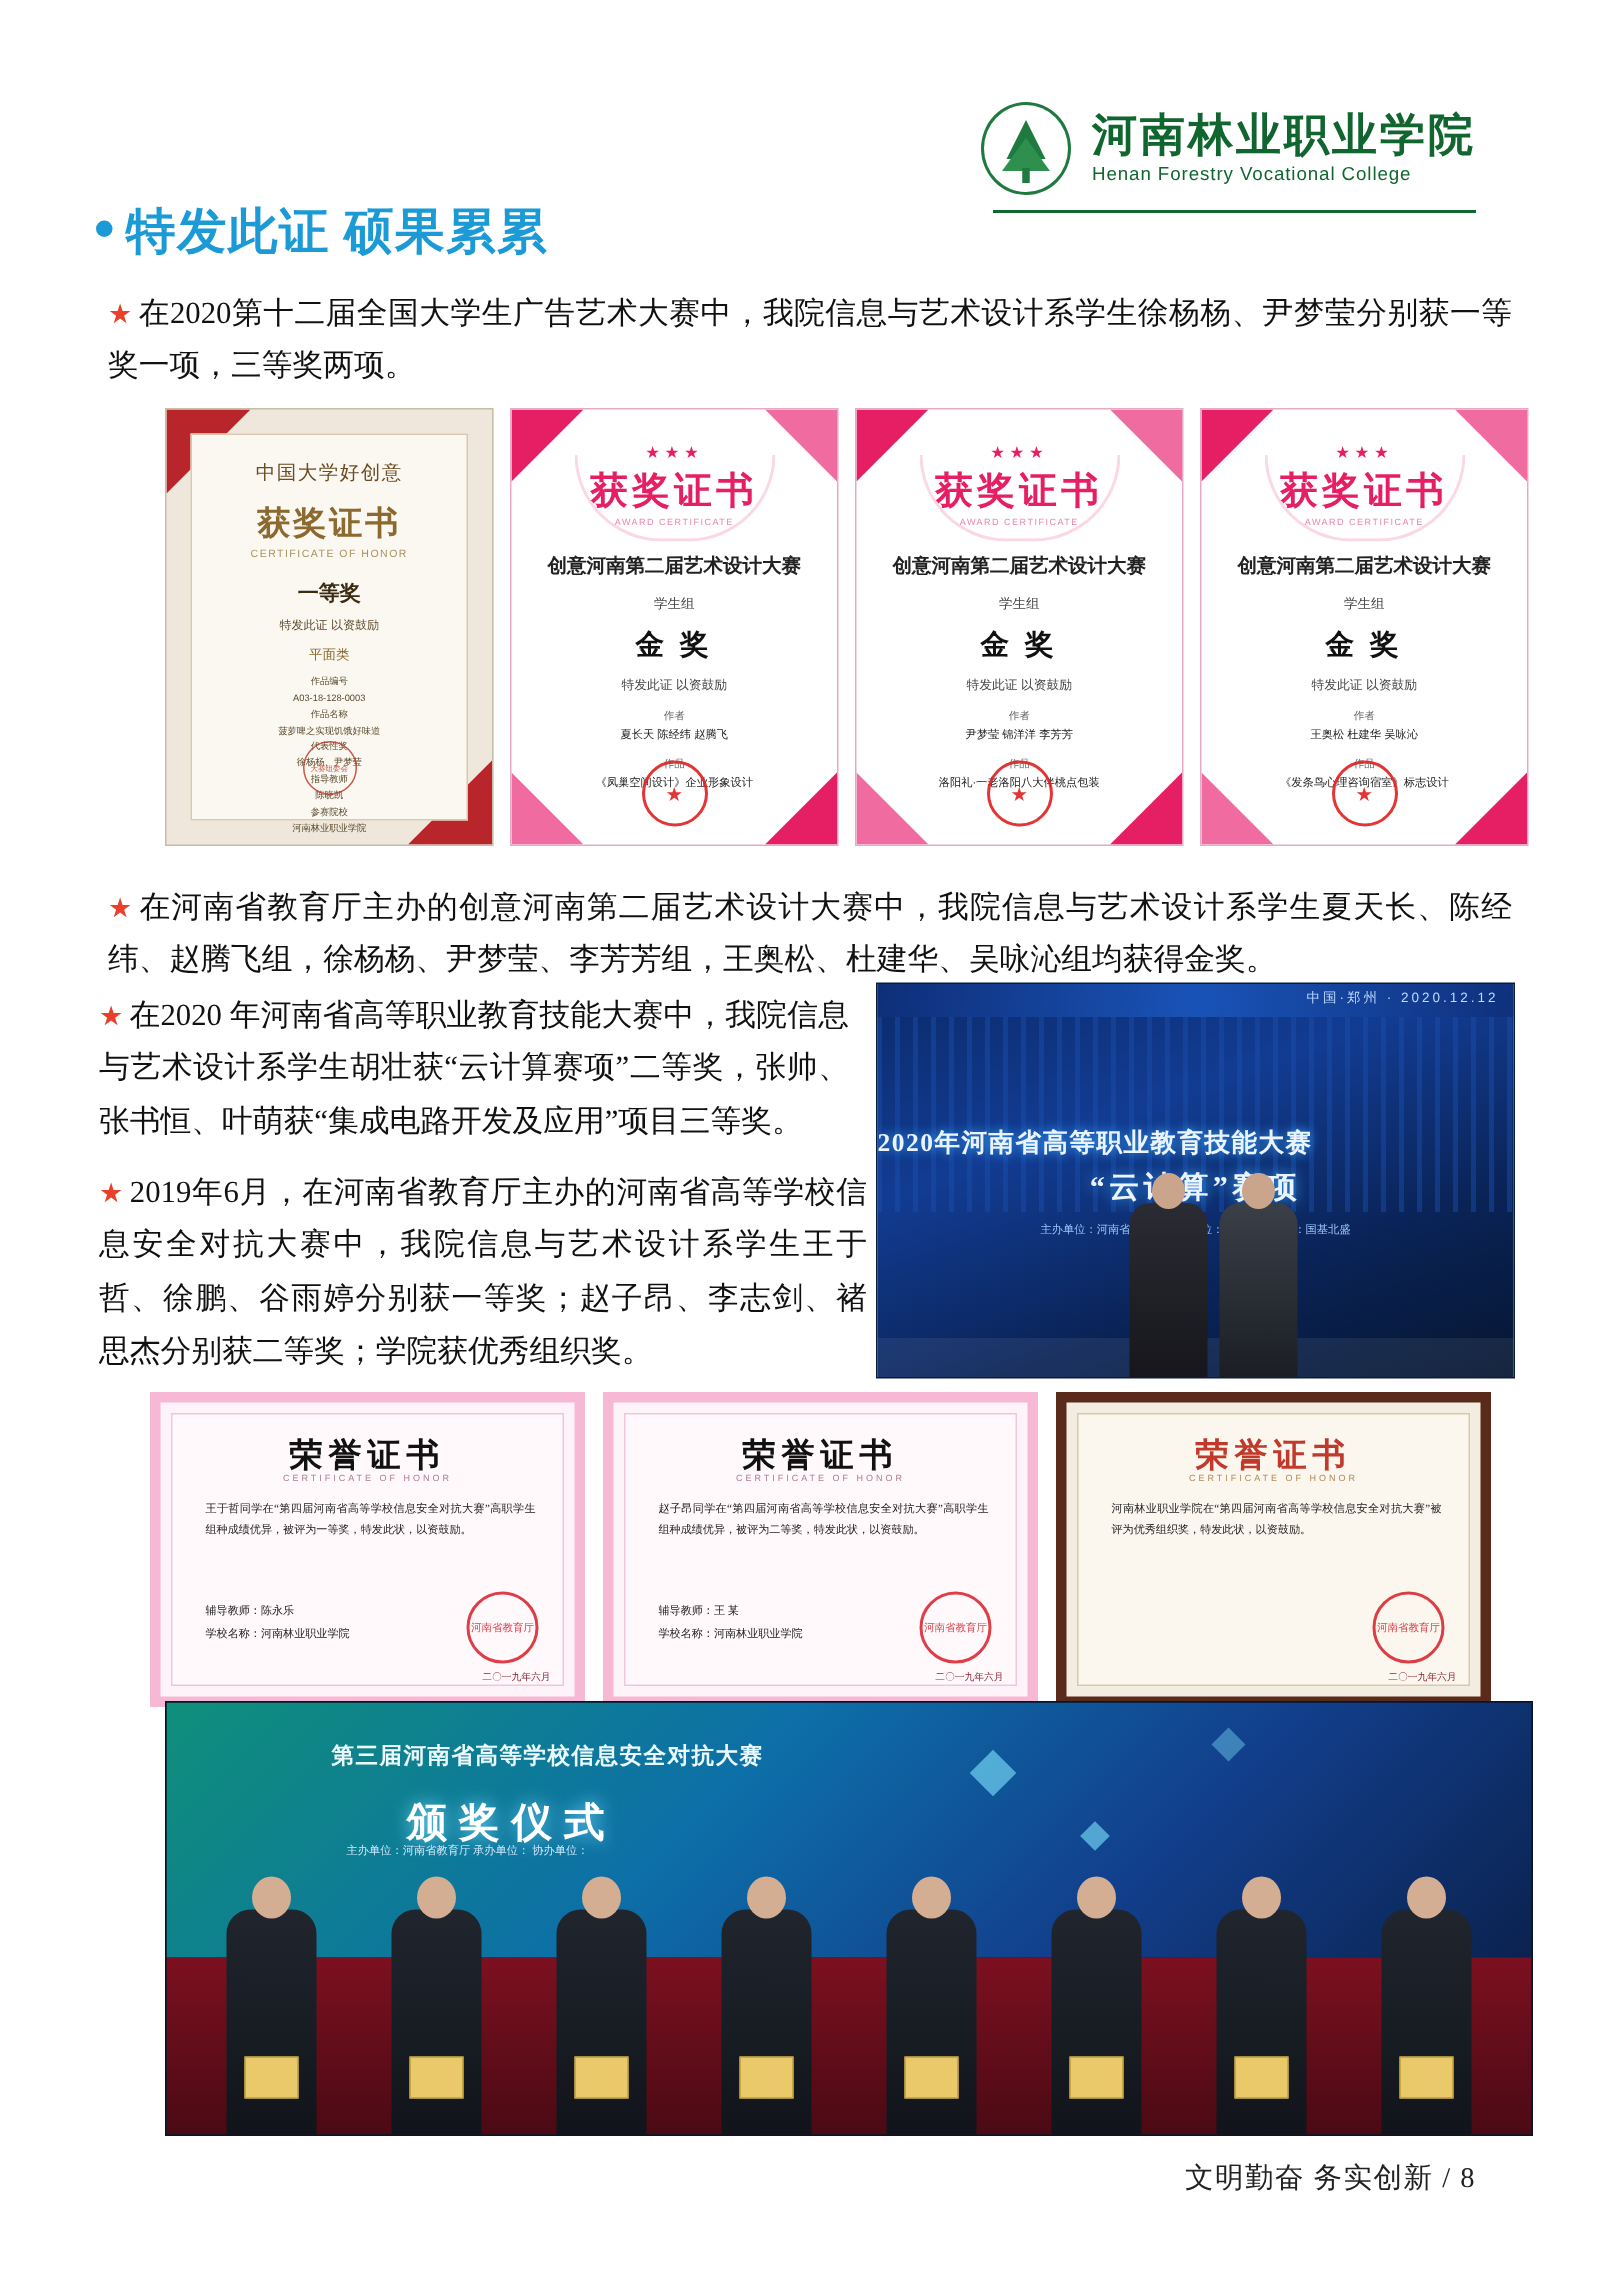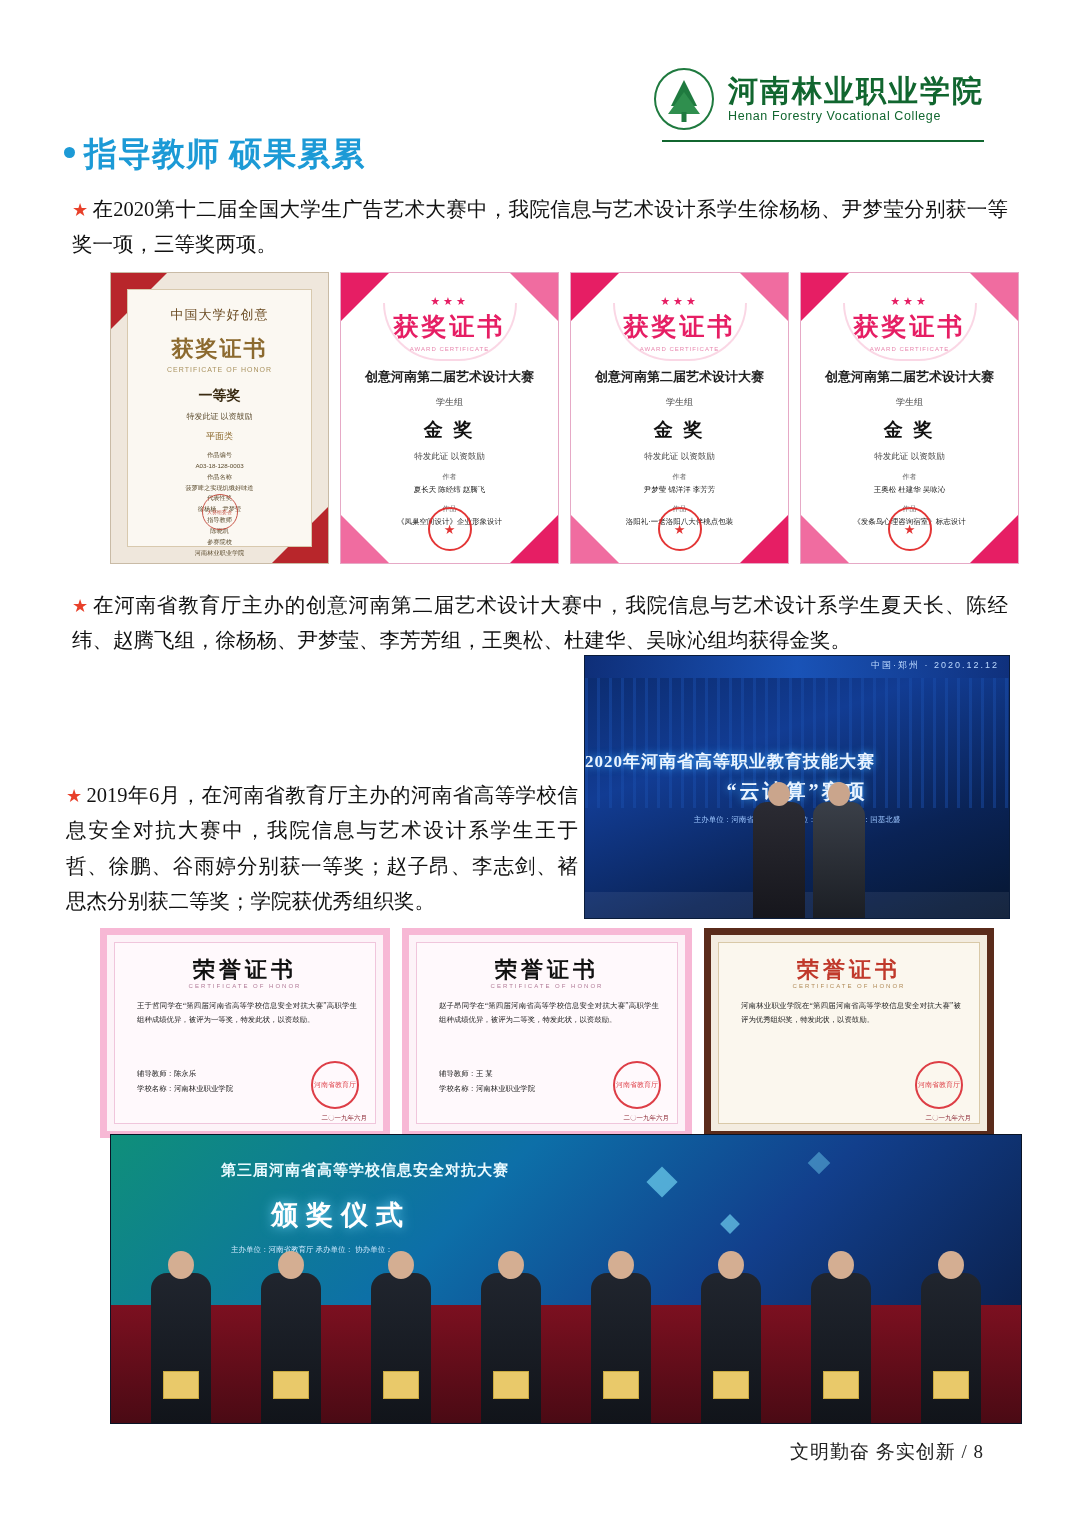--- a/index.html
+++ b/index.html
@@ -230,21 +230,21 @@
   }
   .photo-award .scr-ttl {
     position:absolute; top:26px; left:110px; color:#eafaff; font-size:15px; font-weight:bold;
     font-family:"Liberation Serif",serif; letter-spacing:1px;
   }
   .photo-award .scr-big {
     position:absolute; top:62px; left:160px; color:#fff; font-size:27px; font-weight:bold;
     font-family:"Liberation Serif",serif; letter-spacing:8px;
     text-shadow:0 0 12px rgba(120,220,255,.9);
   }
-  .photo-award .scr-sub { position:absolute; top:108px; left:120px; color:#cfe9ff; font-size:7.5px; line-height:1.8;}
+  .photo-award .scr-sub { position:absolute; top:92px; left:120px; color:#cfe9ff; font-size:7.5px; line-height:1.8;font-family:Liberation Serif, serif;}
   .photo-award .diamond {
     position:absolute; width:22px; height:22px; background:#7fe6ff; opacity:.6; transform:rotate(45deg);
   }
   .photo-award .d1 { top:36px; left:540px; }
   .photo-award .d2 { top:82px; left:612px; width:14px; height:14px; }
   .photo-award .d3 { top:20px; left:700px; width:16px; height:16px; opacity:.4;}
   .photo-award .stage {
     position:absolute; left:0; bottom:0; width:100%; height:118px;
     background:linear-gradient(180deg,#7c1020,#4a0a14);
   }
@@ -282,21 +282,21 @@
     </div>
     <div class="logo-text">
       <div class="logo-cn">河南林业职业学院</div>
       <div class="logo-en">Henan Forestry Vocational College</div>
     </div>
   </div>
   <div class="logo-rule"></div>
 
   <div class="section-title">
     <span class="dot"></span>
-    <span>指导教师 硕果累累</span>
+    <span>特发此证 硕果累累</span>
   </div>
 
   <div class="para p1">
     <span class="star">★</span><span>在2020第十二届全国大学生广告艺术大赛中，我院信息与艺术设计系学生徐杨杨、尹梦莹分别获一等奖一项，三等奖两项。</span>
   </div>
 
   <div class="cert-row1">
 
     <div class="cert1">
       <span class="corner-tl"></span>
@@ -382,20 +382,23 @@
       <div class="lbl">作品</div>
       <div class="work">《发条鸟心理咨询宿室》标志设计</div>
       <div class="seal2">★</div>
     </div>
   </div>
 
   <div class="para p2">
     <span class="star">★</span><span>在河南省教育厅主办的创意河南第二届艺术设计大赛中，我院信息与艺术设计系学生夏天长、陈经纬、赵腾飞组，徐杨杨、尹梦莹、李芳芳组，王奥松、杜建华、吴咏沁组均获得金奖。</span>
   </div>
 
+  <div class="para p3">
+    <span class="star">★</span><span>在2020 年河南省高等职业教育技能大赛中，我院信息与艺术设计系学生胡壮获“云计算赛项”二等奖，张帅、张书恒、叶萌获“集成电路开发及应用”项目三等奖。</span>
+  </div>
 
   <div class="para p4">
     <span class="star">★</span><span>2019年6月，在河南省教育厅主办的河南省高等学校信息安全对抗大赛中，我院信息与艺术设计系学生王于哲、徐鹏、谷雨婷分别获一等奖；赵子昂、李志剑、褚思杰分别获二等奖；学院获优秀组织奖。</span>
   </div>
 
   <div class="photo-cloud">
     <div class="topbar"></div>
     <div class="topbar-text">中国·郑州 · 2020.12.12</div>
     <div class="bands"></div>
     <div class="big">2020年河南省高等职业教育技能大赛</div>

